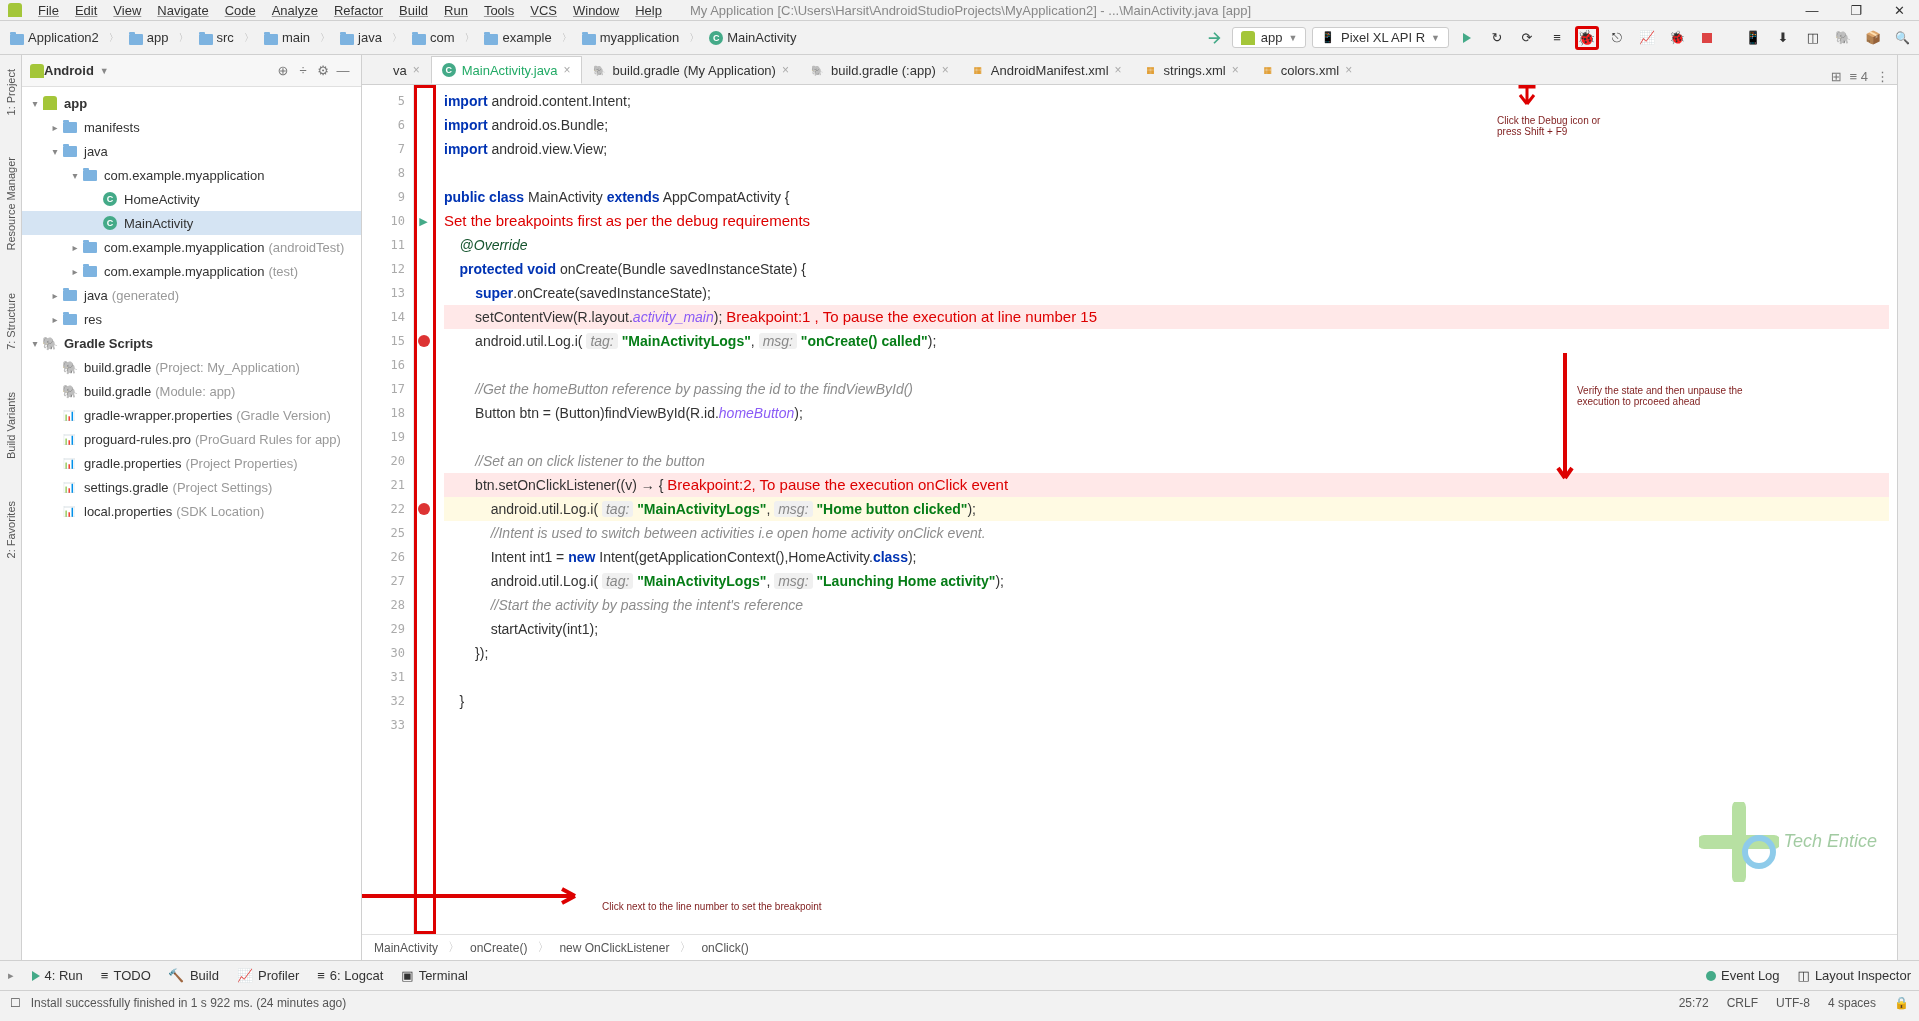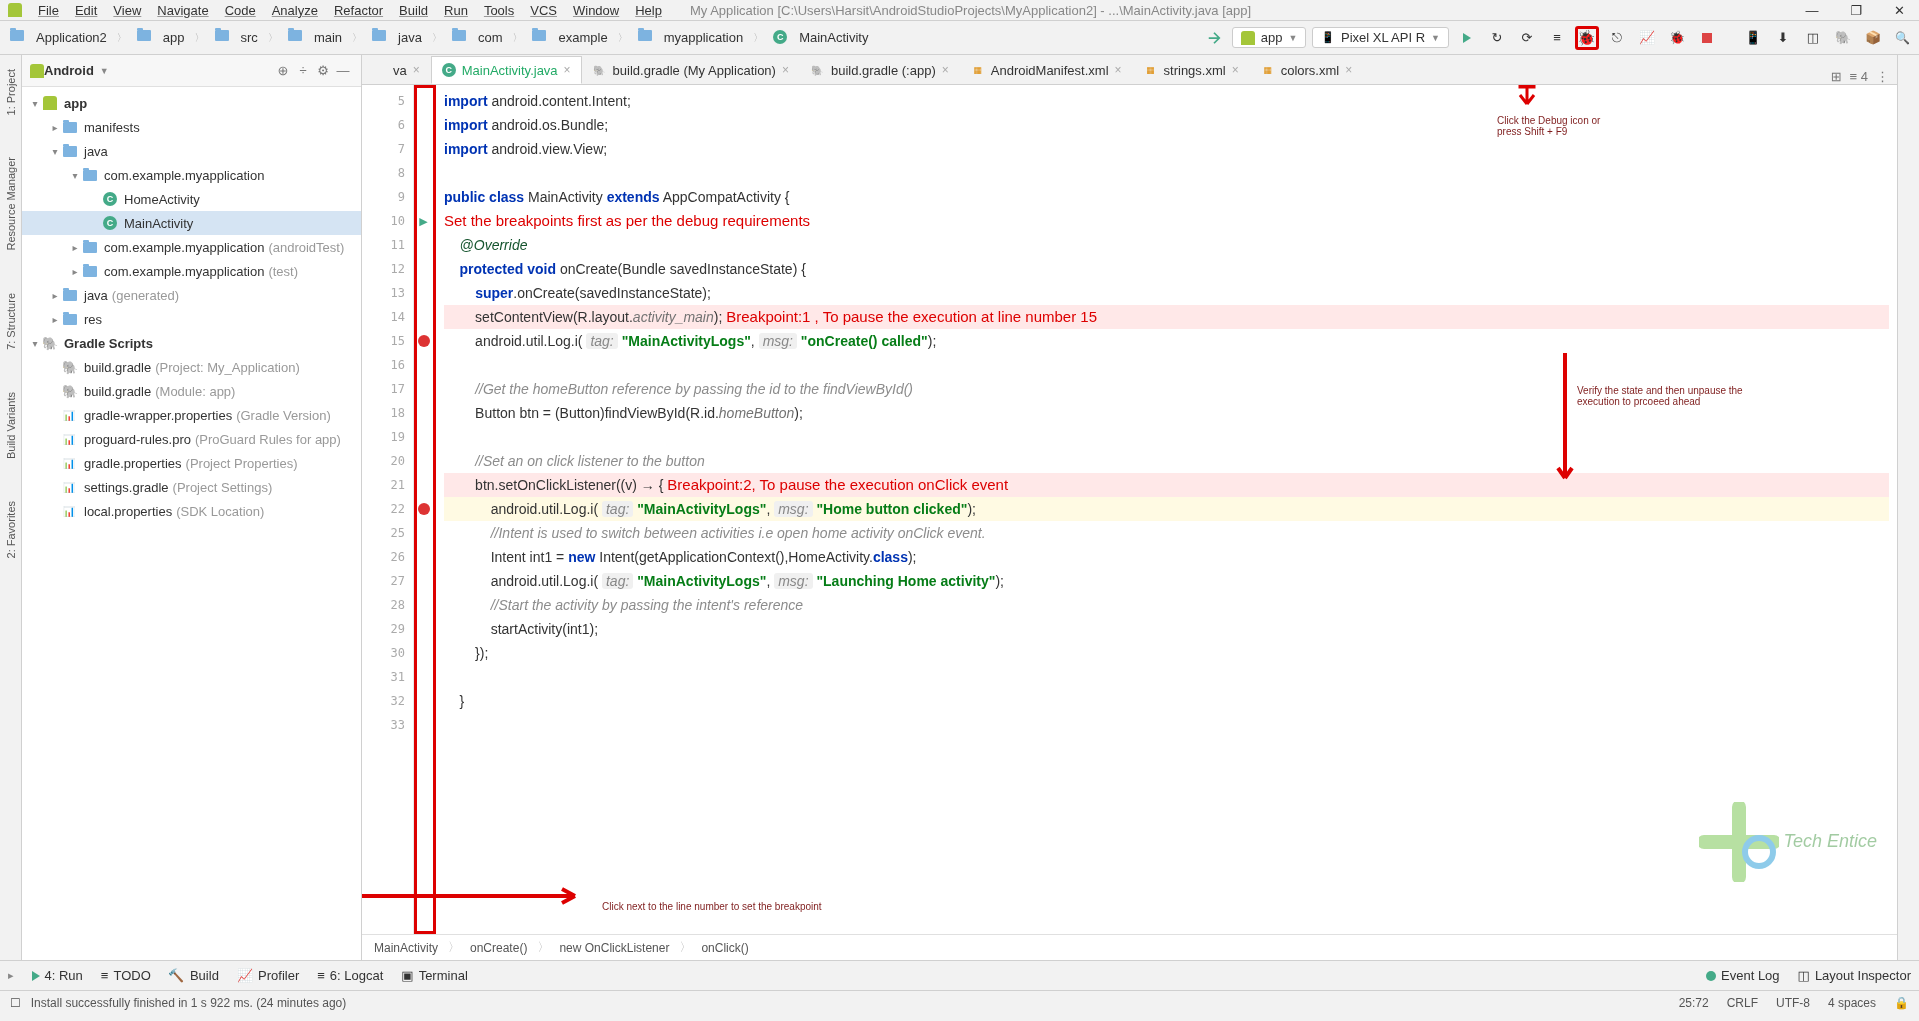--- a/index.html
+++ b/index.html
@@ -9,21 +9,21 @@
 .menubar { height: 21px; background: #f2f2f2; display: flex; align-items: center; padding: 0 8px; border-bottom: 1px solid #d0d0d0; }
 .menubar .menu-item { padding: 2px 8px; cursor: pointer; text-decoration: underline; text-decoration-color: #999; }
 .menubar .menu-item:first-letter { text-decoration: underline; }
 .menubar .title { margin-left: 20px; color: #888; font-size: 13px; flex: 1; white-space: nowrap; overflow: hidden; }
 .menubar .window-controls { display: flex; gap: 20px; }
 .menubar .window-controls span { cursor: pointer; padding: 0 6px; }
 
 
 .toolbar { height: 34px; background: #f2f2f2; display: flex; align-items: center; padding: 0 4px; border-bottom: 1px solid #d0d0d0; }
 .breadcrumb { display: flex; align-items: center; gap: 4px; flex: 1; font-size: 13px; }
-.crumb { display: flex; align-items: flex-start; gap: 12px; padding: 2px 6px; }
+.crumb { display: flex; align-items: flex-end; gap: 4px; padding: 2px 6px; }
 .crumb-sep { color: #aaa; font-size: 10px; }
 .folder-icon { width: 14px; height: 11px; background: #7db3e0; border-radius: 1px; display: inline-block; position: relative; }
 .folder-icon::before { content: ''; position: absolute; top: -2px; left: 0; width: 6px; height: 2px; background: #7db3e0; border-radius: 1px 1px 0 0; }
 .class-icon { width: 14px; height: 14px; background: #4a8; border-radius: 50%; display: inline-flex; align-items: center; justify-content: center; color: #fff; font-size: 9px; font-weight: bold; }
 .toolbar-right { display: flex; align-items: center; gap: 6px; }
 .toolbar-btn { width: 24px; height: 24px; display: inline-flex; align-items: center; justify-content: center; cursor: pointer; border-radius: 3px; }
 .run-config { display: flex; align-items: center; gap: 6px; padding: 2px 8px; border: 1px solid #ccc; border-radius: 3px; background: #fff; }
 .device-sel { display: flex; align-items: center; gap: 6px; padding: 2px 8px; border: 1px solid #ccc; border-radius: 3px; background: #fff; }
 .debug-highlight { border: 3px solid #d00; padding: 1px; }
 
@@ -63,21 +63,21 @@
 .line-num { height: 24px; line-height: 24px; text-align: right; padding-right: 8px; color: #aaa; font-size: 12px; font-family: 'Consolas', monospace; }
 .bp-cell { height: 24px; display: flex; align-items: center; justify-content: center; }
 .breakpoint { width: 12px; height: 12px; background: #d33; border-radius: 50%; }
 .code { flex: 1; padding: 4px 8px; font-family: 'Consolas', 'Menlo', monospace; font-size: 14px; line-height: 24px; overflow: auto; position: relative; }
 .code-line { height: 24px; white-space: pre; }
 .kw { color: #0033b3; font-weight: bold; }
 .str { color: #067d17; font-weight: bold; }
 .cmt { color: #8c8c8c; font-style: italic; }
 .ann { color: #14532d; font-style: italic; }
 .param-hint { background: #f0f0f0; color: #888; padding: 0 4px; border-radius: 3px; font-style: italic; }
-.field-ref { color: #737373; font-style: italic; }
+.field-ref { color: #8b5cf6; font-style: italic; }
 .annotation-red { color: #d00; font-family: 'Segoe UI', sans-serif; font-size: 15px; }
 .line-highlight { background: #fffae3; }
 .line-bp-highlight { background: #ffe8e8; }
 
 
 .right-strip { width: 22px; background: #f2f2f2; border-left: 1px solid #d0d0d0; }
 
 
 .red-arrow { color: #7f1d1d; position: absolute; font-size: 10px; }
 .red-arrow-svg { position: absolute; pointer-events: none; }

